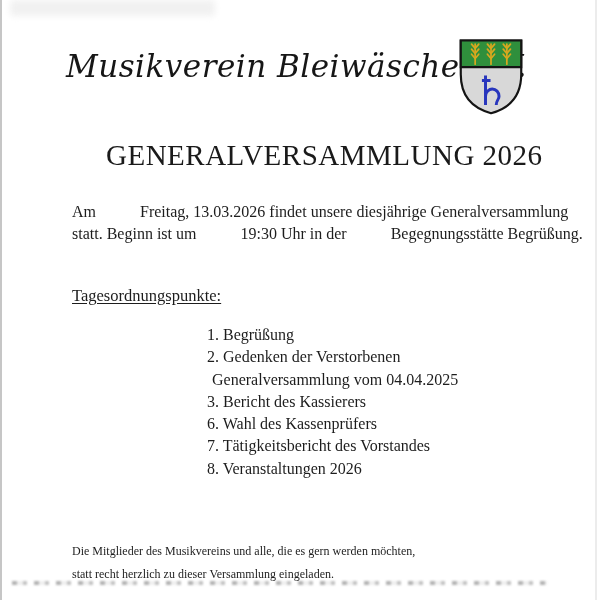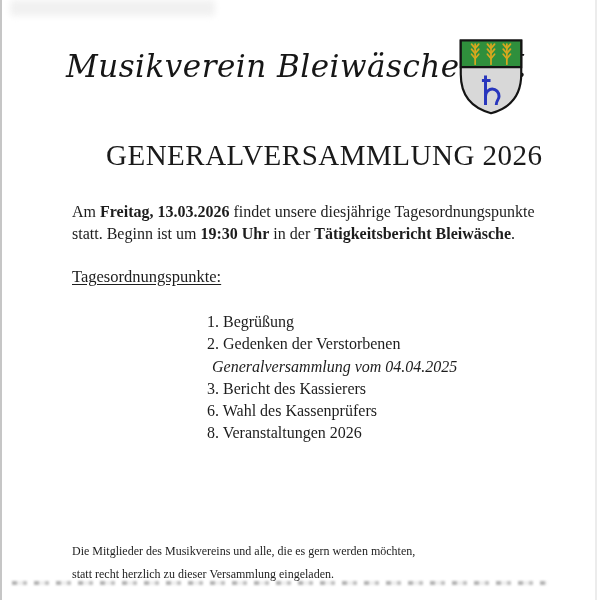--- a/index.html
+++ b/index.html
@@ -19,28 +19,28 @@
     font-size:31px;letter-spacing:0.5px;color:#161616;white-space:nowrap;
   }
   .crest{position:absolute;left:455px;top:36px;width:72px;height:81px;}
   .crest svg{width:100%;height:100%;display:block;}
   .page-title{
     position:absolute;left:106px;top:139px;
     font-size:29px;letter-spacing:0.5px;color:#1a1a1a;white-space:nowrap;
   }
   .intro{position:absolute;left:72px;top:201px;font-size:16px;line-height:22px;}
   .intro .ln{white-space:nowrap;}
-  .b{font-weight:bold;}
+  .b{font-weight:normal;margin-left:40px;}
   .agenda-heading{
-    position:absolute;left:72px;top:267px;font-size:16.5px;
+    position:absolute;left:72px;top:286px;font-size:16.5px;
     text-decoration:underline;text-underline-offset:2px;
   }
-  .agenda{position:absolute;left:207px;top:311px;font-size:16px;line-height:22.3px;}
+  .agenda{position:absolute;left:207px;top:324px;font-size:16px;line-height:22.3px;}
   .agenda .item{white-space:nowrap;}
-  .agenda .wrap2{display:block;padding-left:5px;white-space:nowrap;font-style:italic;}
+  .agenda .wrap2{display:block;padding-left:5px;white-space:nowrap;}
   .closing{position:absolute;left:72px;top:540px;font-size:12px;line-height:22.5px;}
   .closing .ln{white-space:nowrap;}
   .smudge-bottom{
     position:absolute;left:12px;top:581px;width:535px;height:4px;
     background:repeating-linear-gradient(90deg,
       rgba(55,55,55,0.38) 0px, rgba(55,55,55,0.38) 5px,
       rgba(120,120,120,0.12) 5px, rgba(120,120,120,0.12) 11px,
       rgba(55,55,55,0.30) 11px, rgba(55,55,55,0.30) 15px,
       transparent 15px, transparent 22px);
     filter:blur(1.2px);
@@ -79,32 +79,33 @@
         <path d="M0,23 L-5,17 M0,23 L5,17"></path>
         <path d="M0,30 L-5,24 M0,30 L5,24"></path>
       </g>
       <text x="50" y="94" text-anchor="middle" font-size="56" font-weight="bold" font-family="DejaVu Sans, sans-serif" fill="#2836bd">♄</text>
     </svg>
   </div>
 
   <div class="page-title">GENERALVERSAMMLUNG 2026</div>
 
   <div class="intro">
-    <div class="ln"><span>Am </span><span class="b">Freitag, 13.03.2026</span><span> findet unsere diesjährige Tagesordnungspunkte</span></div>
-    <div class="ln"><span>statt. Beginn ist um </span><span class="b">19:30 Uhr</span><span> in der </span><span class="b">Tätigkeitsbericht Bleiwäsche</span><span>.</span></div>
+    <div class="ln"><span>Am </span><span class="b">Freitag, 13.03.2026</span><span> findet unsere diesjährige Generalversammlung</span></div>
+    <div class="ln"><span>statt. Beginn ist um </span><span class="b">19:30 Uhr</span><span> in der </span><span class="b">Begegnungsstätte Begrüßung</span><span>.</span></div>
   </div>
 
   <div class="agenda-heading">Tagesordnungspunkte:</div>
 
   <div class="agenda">
     <div class="item">1. Begrüßung</div>
     <div class="item">2. Gedenken der Verstorbenen</div>
     <div class="item"><span class="wrap2">Generalversammlung vom 04.04.2025</span></div>
     <div class="item">3. Bericht des Kassierers</div>
     <div class="item">6. Wahl des Kassenprüfers</div>
+    <div class="item">7. Tätigkeitsbericht des Vorstandes</div>
     <div class="item">8. Veranstaltungen 2026</div>
   </div>
 
   <div class="closing">
     <div class="ln">Die Mitglieder des Musikvereins und alle, die es gern werden möchten,</div>
     <div class="ln">statt recht herzlich zu dieser Versammlung eingeladen.</div>
   </div>
 
   <div class="smudge-bottom"></div>
 

